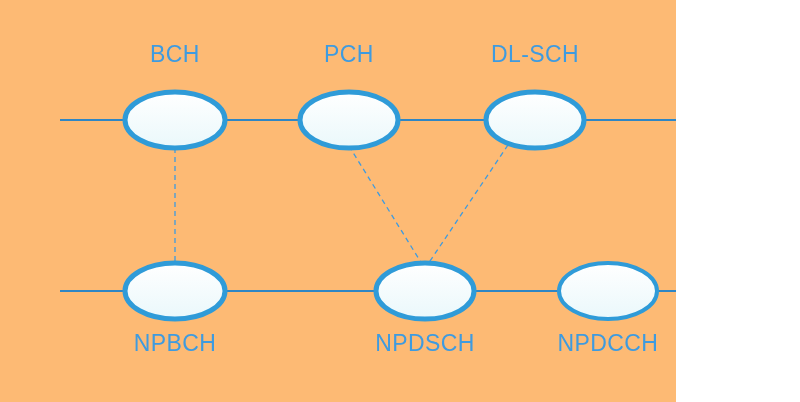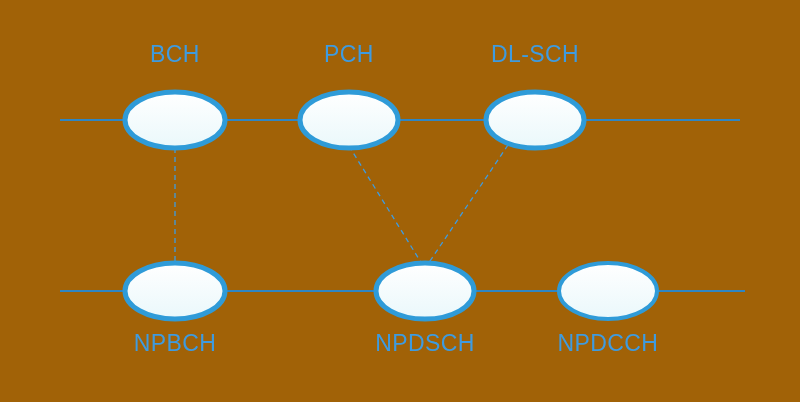--- a/index.html
+++ b/index.html
@@ -6,23 +6,23 @@
   html, body {
     margin: 0;
     padding: 0;
     background: #ffffff;
   }
   body {
     font-family: "Liberation Sans", sans-serif;
   }
   #diagram-root {
     position: relative;
-    width: 800px;
+    width: 676px;
     height: 402px;
-    background: #a16207;
+    background: #fdba74;
     overflow: hidden;
   }
   #diagram-svg {
     position: absolute;
     left: 0;
     top: 0;
     width: 800px;
     height: 402px;
     display: block;
   }

